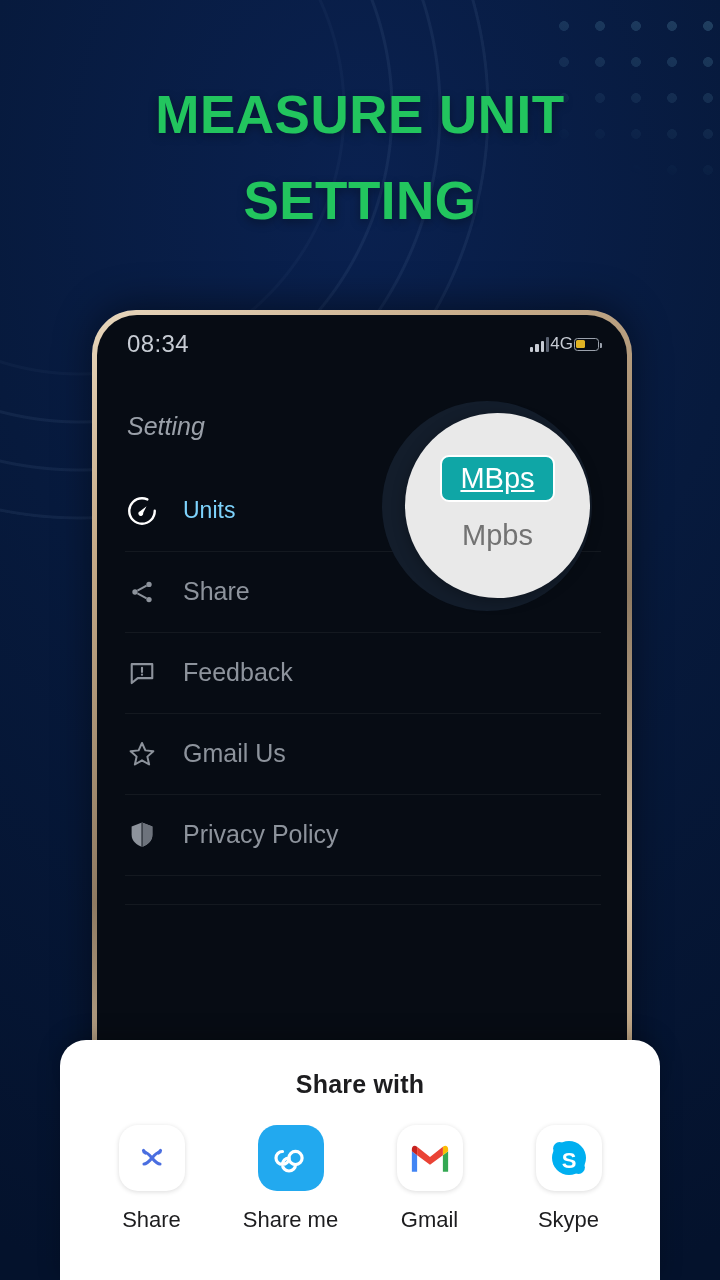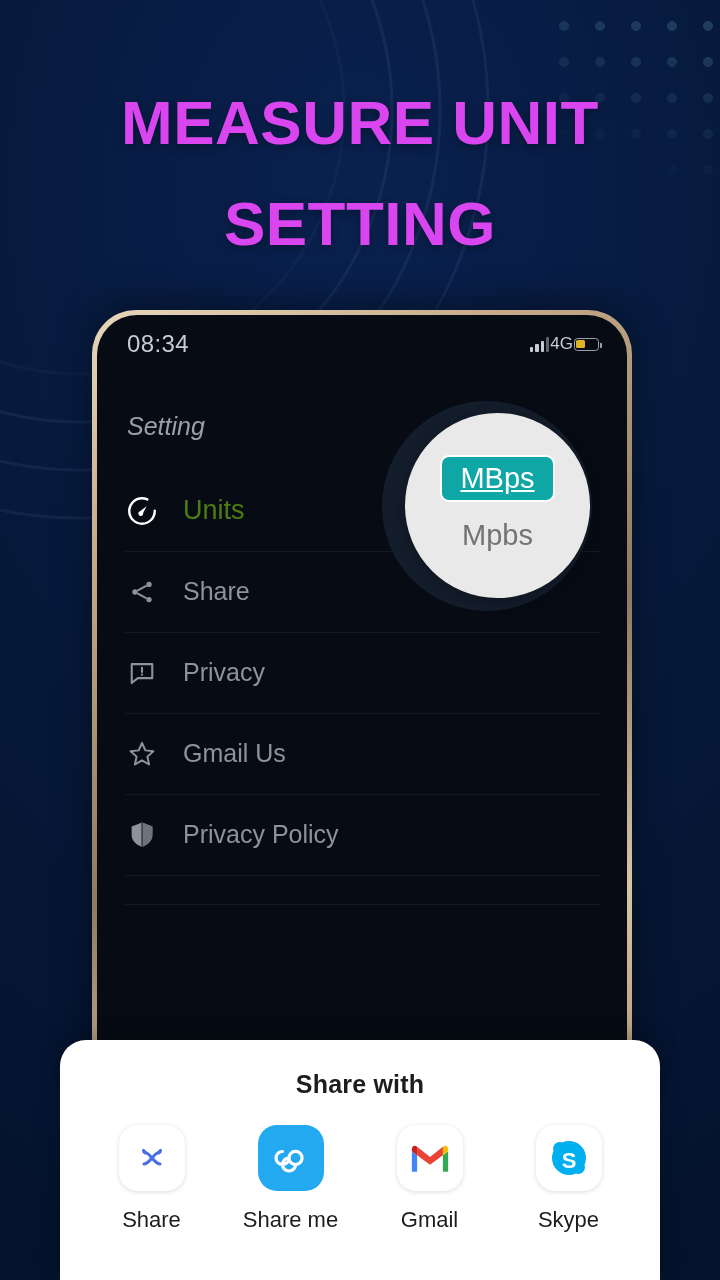--- a/index.html
+++ b/index.html
@@ -42,22 +42,22 @@
     background-size:36px 36px;
     -webkit-mask-image: linear-gradient(200deg, #000 8%, rgba(0,0,0,0) 78%);
             mask-image: linear-gradient(200deg, #000 8%, rgba(0,0,0,0) 78%);
   }
 
   
   .headline{
     position:absolute;
     left:0; right:0; top:72px;
     text-align:center;
-    color:#d946ef;
-    font-size:62px;
+    color:#22c55e;
+    font-size:53px;
     font-weight:bold;
     line-height:1.63;
     letter-spacing:0.5px;
     text-shadow:0 3px 10px rgba(0,0,0,.35);
     z-index:5;
   }
   .headline .l2{ display:block; }
 
   
   .phone{
@@ -120,21 +120,21 @@
     display:flex; align-items:center;
     height:81px;
     gap:24px;
   }
   .menu-row + .menu-row::before{
     content:""; position:absolute; left:0; right:0; top:0;
     height:1px; background:rgba(255,255,255,.055);
   }
   .menu-ico{ width:34px; display:flex; justify-content:center; }
   .menu-label{ font-size:25px; color:#8d939c; }
-  .menu-row.active .menu-label{ color:#4d7c0f; font-size:27px; }
+  .menu-row.active .menu-label{ color:#7dd3fc; font-size:23px; }
   .divider-tail{ position:relative; height:1px; background:rgba(255,255,255,.055); margin-top:0; }
   .divider-tail2{ height:1px; background:rgba(255,255,255,.055); margin-top:28px; }
 
   
   .unit-halo{
     position:absolute;
     left:285px; top:86px;
     width:210px; height:210px;
     border-radius:50%;
     background:#131d2b;
@@ -256,21 +256,21 @@
       </div>
 
       <div class="menu-row">
         <span class="menu-ico">
           <svg width="28" height="28" viewBox="0 0 24 24" fill="none" stroke="#8d939c" stroke-width="1.8">
             <path d="M3.2 4.4 h17.6 v12 H8.4 L3.2 20.6 Z" stroke-linejoin="round"></path>
             <line x1="12" y1="7.6" x2="12" y2="11.2" stroke-linecap="round"></line>
             <circle cx="12" cy="13.4" r="1" fill="#8d939c" stroke="none"></circle>
           </svg>
         </span>
-        <span class="menu-label">Privacy</span>
+        <span class="menu-label">Feedback</span>
       </div>
 
       <div class="menu-row">
         <span class="menu-ico">
           <svg width="30" height="30" viewBox="0 0 24 24" fill="none" stroke="#8d939c" stroke-width="1.6" stroke-linejoin="round">
             <path d="M12 3.2 l2.7 5.9 6.4 .7 -4.8 4.3 1.4 6.3 -5.7 -3.3 -5.7 3.3 1.4 -6.3 -4.8 -4.3 6.4 -.7 Z"></path>
           </svg>
         </span>
         <span class="menu-label">Gmail Us</span>
       </div>

